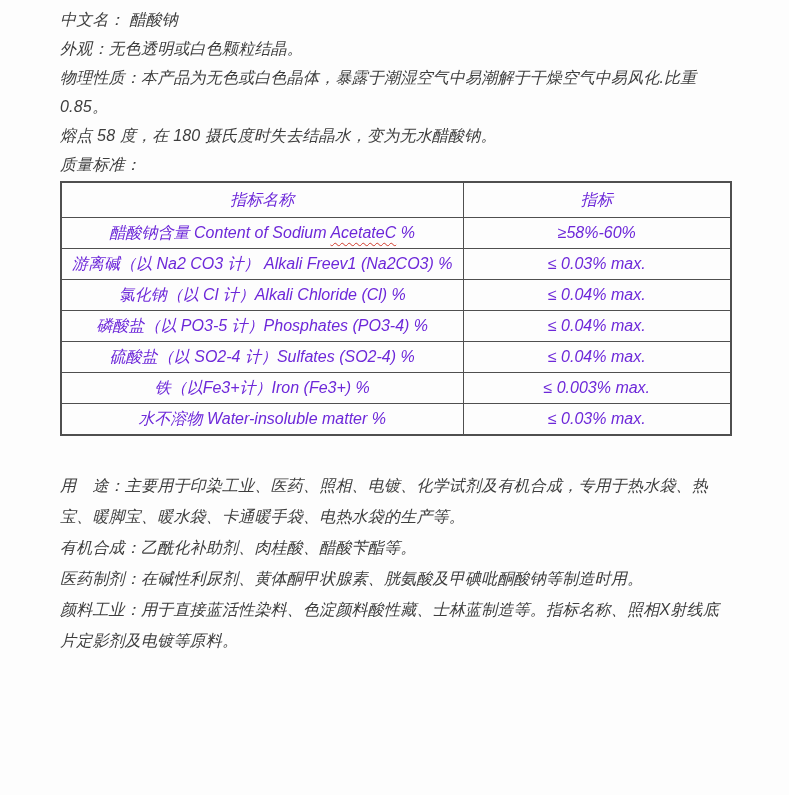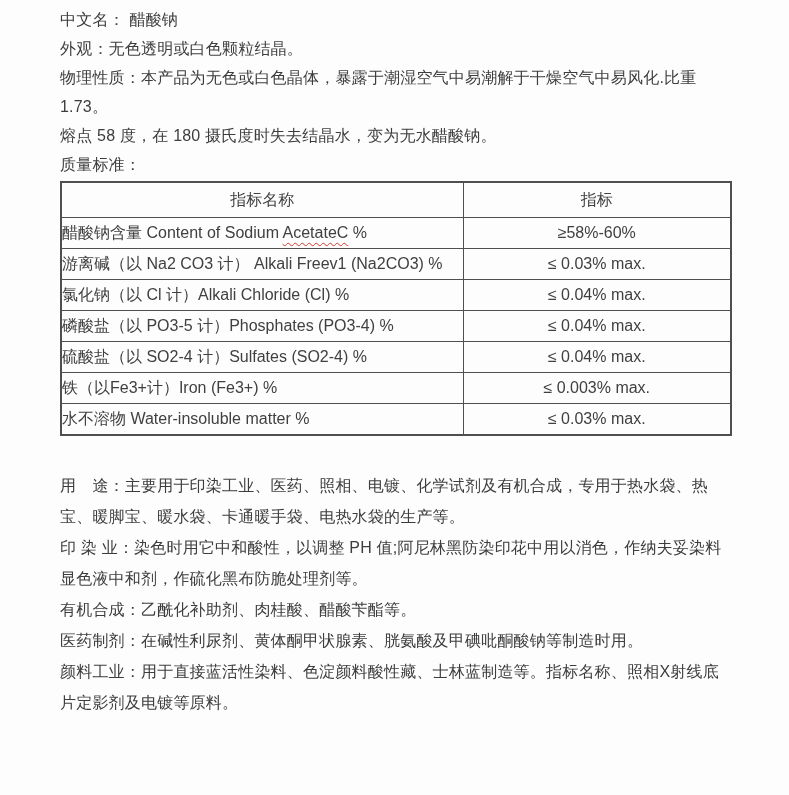--- a/index.html
+++ b/index.html
@@ -9,50 +9,51 @@
   }
   body {
     width: 789px;
     height: 795px;
     font-family: "Liberation Sans", "DejaVu Sans", sans-serif;
     color: #3d3d3d;
     overflow: hidden;
   }
   .doc {
     padding: 5px 58px 0 60px;
+    font-style: italic;
   }
   .intro p {
     margin: 0;
     font-size: 16px;
     line-height: 29px;
     letter-spacing: 0.2px;
   }
   table.spec {
     border-collapse: collapse;
     width: 672px;
     margin: 2px 0 0 0;
     table-layout: fixed;
     font-size: 16px;
-    color: #404040;
+    color: #6d28d9;
     border: 2px solid #4f4f4f;
   }
   table.spec th, table.spec td {
     border: 1px solid #4f4f4f;
     padding: 0;
   }
   table.spec th {
     height: 34px;
     font-weight: normal;
     text-align: center;
   }
   table.spec td {
     height: 30px;
   }
   td.name-cell {
-    text-align: left;
+    text-align: center;
     padding-left: 4px;
   }
   td.value-cell {
     text-align: center;
     border-radius: 15px;
   }
   col.c-name  { width: 60%; }
   col.c-value { width: 40%; }
   .squiggle {
     text-decoration: underline wavy #d03a2b;
@@ -71,21 +72,21 @@
   }
 </style>
 </head>
 <body>
 
 <div class="doc">
 
   <div class="intro">
     <p>中文名：  醋酸钠</p>
     <p>外观：无色透明或白色颗粒结晶。</p>
-    <p>物理性质：本产品为无色或白色晶体，暴露于潮湿空气中易潮解于干燥空气中易风化.比重 1.73。</p>
+    <p>物理性质：本产品为无色或白色晶体，暴露于潮湿空气中易潮解于干燥空气中易风化.比重 0.85。</p>
     <p>熔点 58 度，在 180 摄氏度时失去结晶水，变为无水醋酸钠。</p>
     <p>质量标准：</p>
   </div>
 
   <table class="spec">
     <colgroup>
         <col class="c-name">
         <col class="c-value">
       </colgroup>
     <thead>
@@ -121,19 +122,18 @@
       </tr>
       <tr>
         <td class="name-cell">水不溶物  Water-insoluble matter %</td>
         <td class="value-cell">≤  0.03% max.</td>
       </tr>
     </tbody>
   </table>
 
   <div class="sections">
     <p>用　途：主要用于印染工业、医药、照相、电镀、化学试剂及有机合成，专用于热水袋、热宝、暖脚宝、暖水袋、卡通暖手袋、电热水袋的生产等。</p>
-    <p>印 染 业：染色时用它中和酸性，以调整 PH 值;阿尼林黑防染印花中用以消色，作纳夫妥染料显色液中和剂，作硫化黑布防脆处理剂等。</p>
     <p>有机合成：乙酰化补助剂、肉桂酸、醋酸苄酯等。</p>
     <p>医药制剂：在碱性利尿剂、黄体酮甲状腺素、胱氨酸及甲碘吡酮酸钠等制造时用。</p>
     <p>颜料工业：用于直接蓝活性染料、色淀颜料酸性藏、士林蓝制造等。指标名称、照相X射线底片定影剂及电镀等原料。</p>
   </div>
 
 </div>
 
 </body></html>

